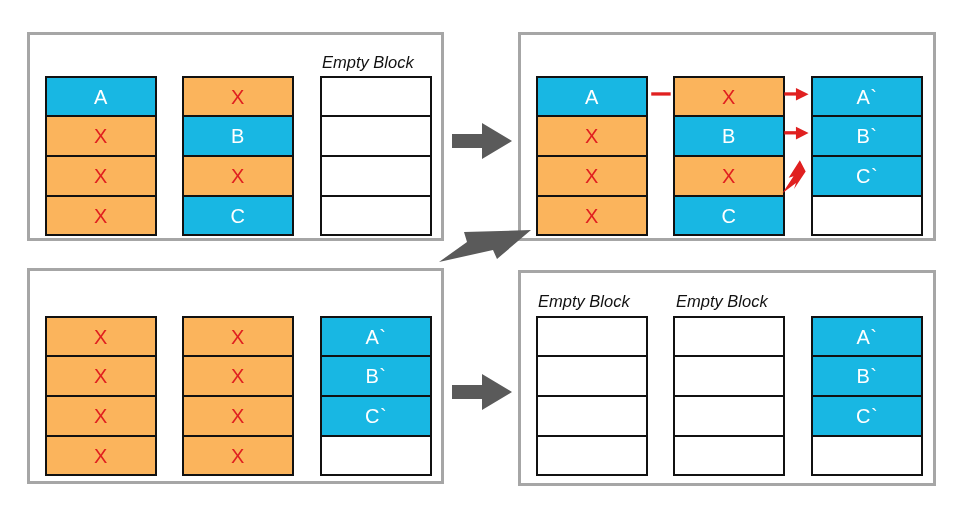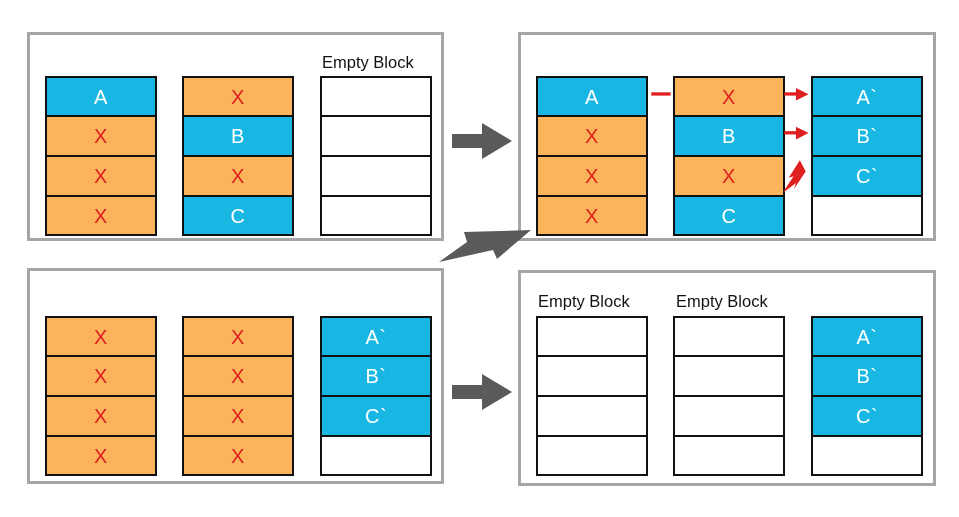--- a/index.html
+++ b/index.html
@@ -73,20 +73,21 @@
   .blk.empty  { background: #ffffff; color: transparent; }
 
   .blk .lbl { pointer-events: none; }
 
   .empty-label {
     position: absolute;
     font-size: 16.5px;
     color: #111111;
     white-space: nowrap;
     line-height: 1;
+    font-style: italic;
   }
 
   
   .flow-arrow {
     position: absolute;
     pointer-events: none;
   }
 
   
   .red-layer {

